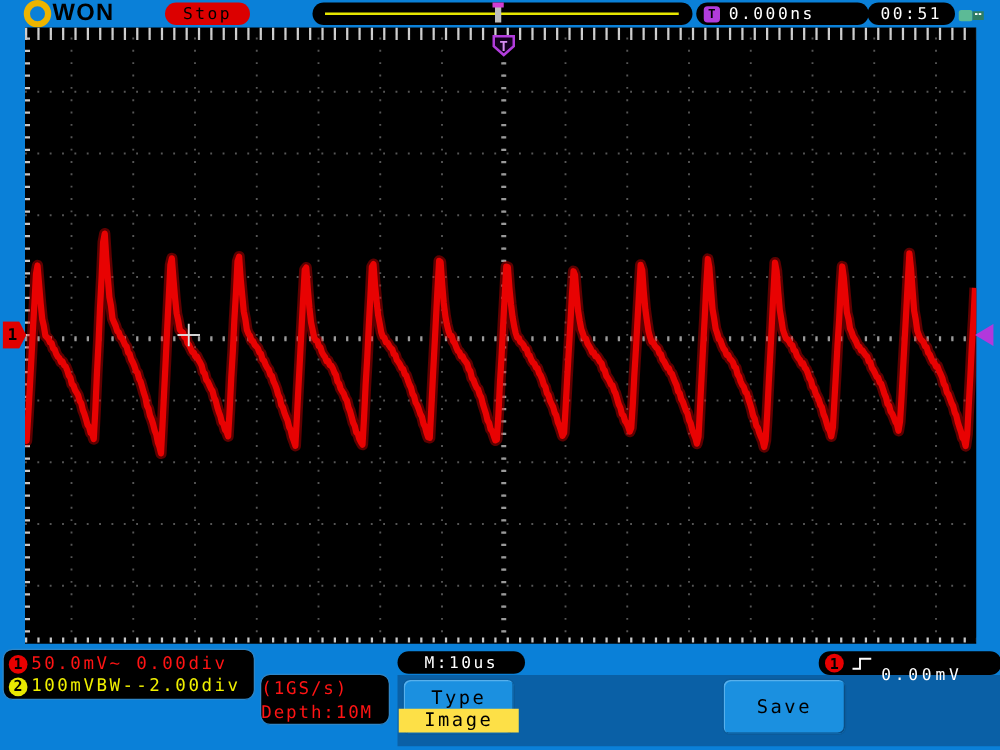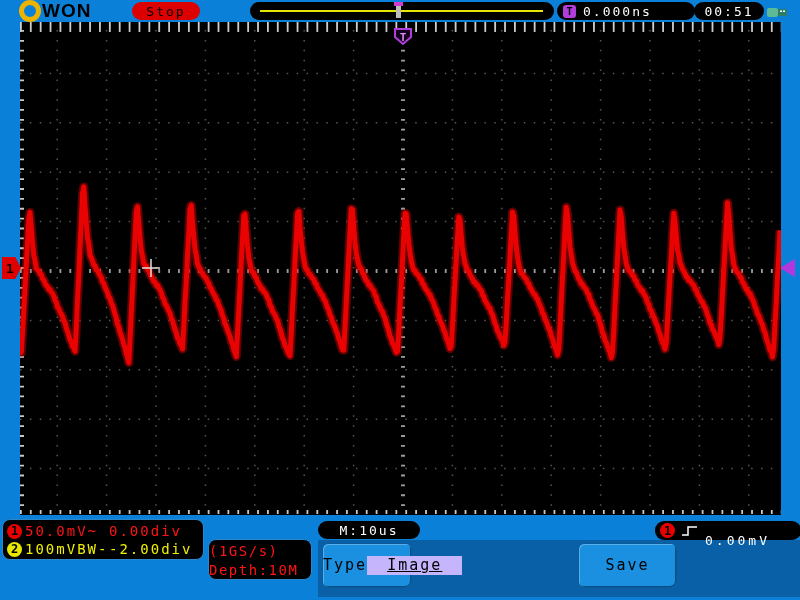--- a/index.html
+++ b/index.html
@@ -41,25 +41,25 @@
          display:flex;align-items:center;justify-content:center;letter-spacing:0;flex:none;}
   .chrow .scale{margin-left:3px;}
   .chrow .offset{flex:1;text-align:center;padding-right:6px;}
   .ch1{color:#FF1414;} .ch2{color:#F0F000;}
   .acqbox{left:208px;top:519px;width:104px;height:41px;color:#FF1414;font-size:14px;
           letter-spacing:1.5px;text-align:left;line-height:19px;padding-top:2px;margin-top:20px;}
   .tb-pill{left:318px;top:521px;width:102px;justify-content:center;}
   .menustrip{left:318px;top:540px;width:482px;height:57px;background:#0A60A6;}
   .softbtn{background:#1B90E0;border:1px solid #0B5A9A;border-radius:6px;box-sizing:border-box;
            box-shadow:inset 1px 1px 0 #57B0EC, inset -1px -1px 0 #0A4E86;
-           color:#000;font-size:15px;letter-spacing:2px;display:flex;flex-direction:row;
+           color:#000;font-size:15px;letter-spacing:2px;display:flex;flex-direction:column;
            align-items:center;justify-content:space-between;padding:5px 0 6px 0;}
   .type-btn{left:322px;top:543px;width:90px;height:45px;}
   .save-btn{left:578px;top:543px;width:99px;height:45px;justify-content:center;}
-  .sel{background:#c4b5fd;padding:0 20px;line-height:19px;text-decoration:underline;}
+  .sel{background:#fde047;padding:0 20px;line-height:19px;}
   .trig-pill{left:655px;top:521px;width:141px;height:19px;padding-left:5px;}
   .trig-pill .lvl{margin-left:6px;letter-spacing:3px;margin-top:20px;}
   .edge-ic{margin-left:6px;display:flex;align-items:center;}
 </style>
 </head>
 <body>
 
 <div class="abs logo">
   <span class="ring"></span>
   <span class="word">WON</span>

